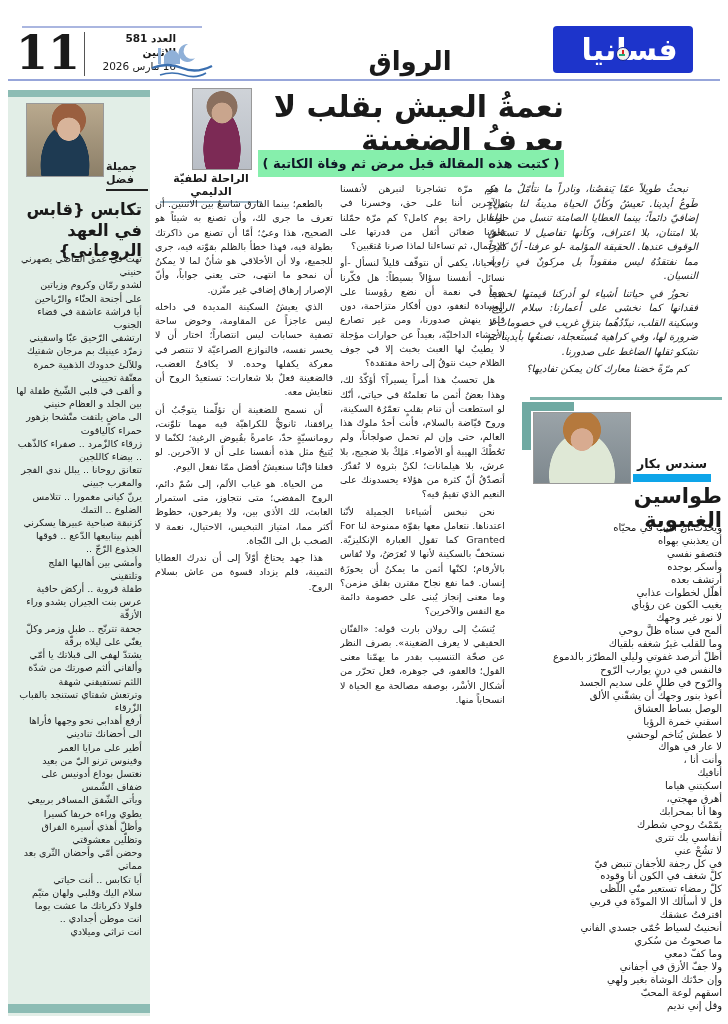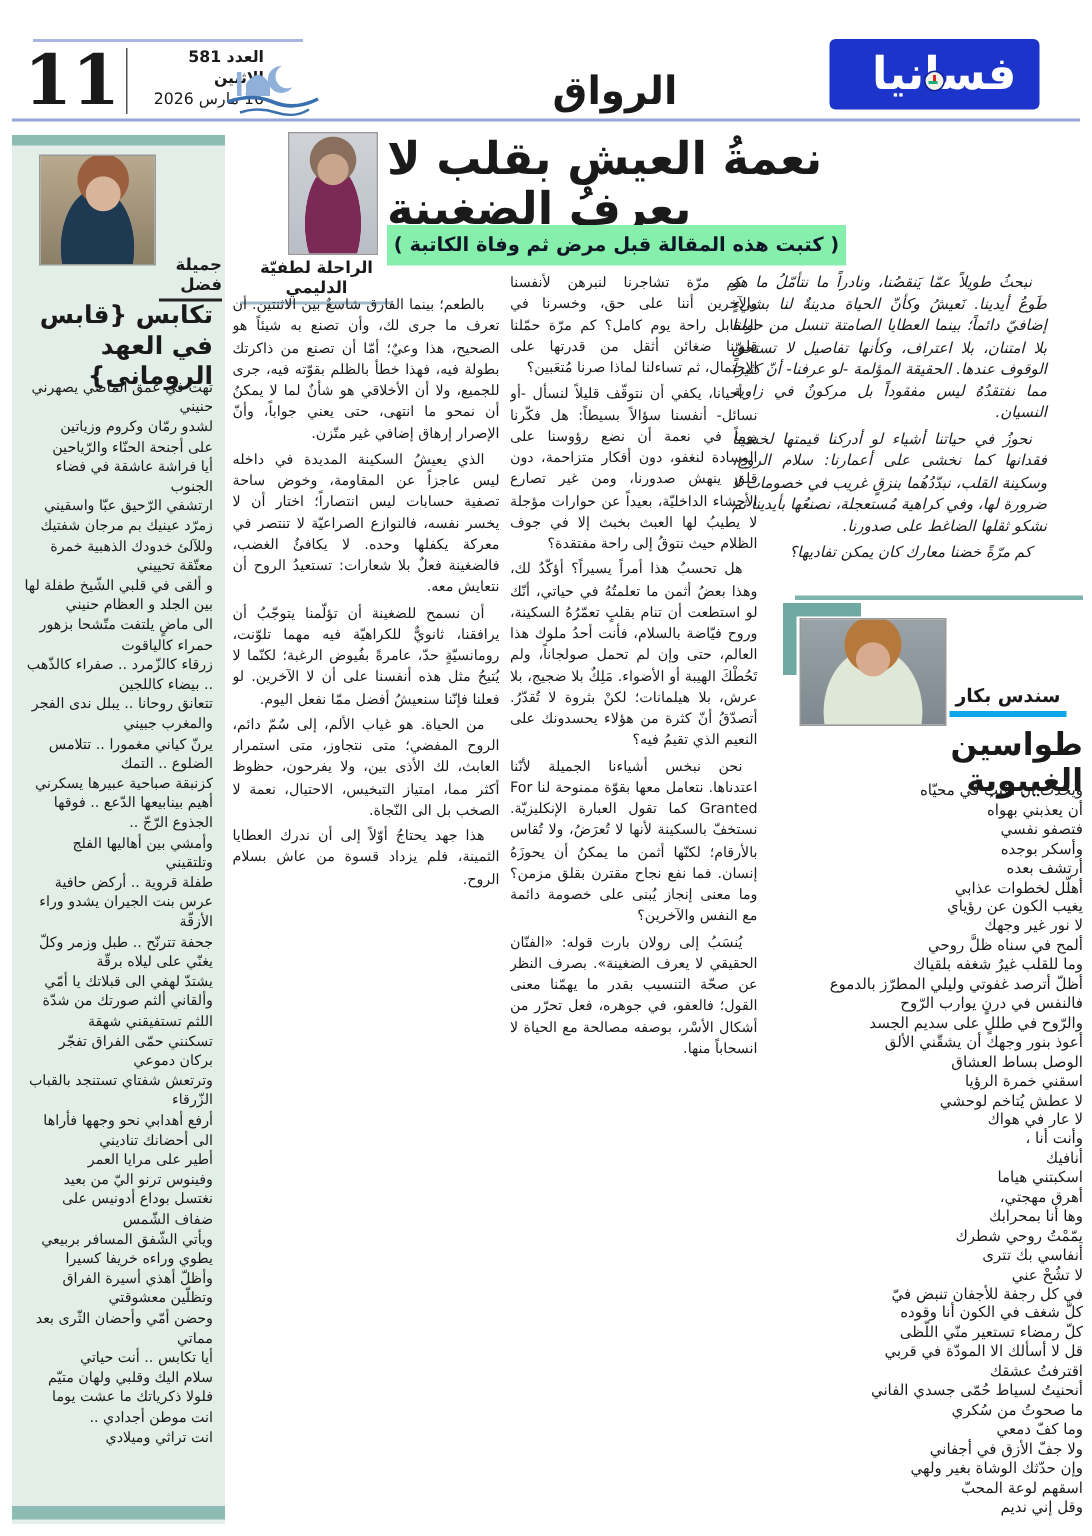--- a/index.html
+++ b/index.html
@@ -17,51 +17,51 @@
   .header-rule{left:8px;top:79px;width:712px;height:2px;background:#97a6da;}
   .issue-box-rule{left:22px;top:26px;width:180px;height:2px;background:#aab6e0;}
   .issue-num{left:24px;top:30px;width:56px;font-size:46px;font-weight:bold;line-height:1;
              font-family:"DejaVu Serif",serif;}
   .issue-divider{left:84px;top:32px;width:1px;height:44px;background:#555;}
   .issue-meta{left:90px;top:31px;width:86px;font-size:10.5px;line-height:1.35;text-align:right;}
   .issue-meta .b{font-weight:bold;}
   .ramadan{left:150px;top:30px;width:66px;height:48px;}
   .section-title{left:258px;top:46px;width:304px;text-align:center;font-size:26px;font-weight:bold;}
   
-  .headline{left:258px;top:90px;width:306px;height:56px;text-align:left;
+  .headline{left:258px;top:90px;width:306px;height:56px;text-align:right;
             font-size:30px;font-weight:bold;line-height:1.1;}
   .subtitle-band{left:258px;top:150px;width:306px;height:27px;background:#86efac;
                  display:flex;align-items:center;justify-content:center;
                  font-size:13px;font-weight:bold;color:#101828;}
   
   .photo{border:1px solid #999;box-sizing:border-box;}
   .photo-lutfiya{left:192px;top:88px;width:60px;height:82px;
       background:
         radial-gradient(circle at 50% 30%,#c9a58d 0 16%,transparent 17%),
         radial-gradient(circle at 50% 22%,#8a6f5e 0 22%,transparent 23%),
         radial-gradient(ellipse at 50% 75%,#7c2a55 0 45%,transparent 46%),
         linear-gradient(#cfd3d8,#b9bec6);}
   .caption-lutfiya{left:160px;top:172px;width:102px;text-align:center;font-size:11px;font-weight:bold;
                    border-bottom:2px solid #9fb9c9;padding-bottom:3px;}
   .photo-jamila{left:26px;top:103px;width:78px;height:74px;
       background:
         radial-gradient(circle at 55% 35%,#d8b49a 0 18%,transparent 19%),
         radial-gradient(circle at 55% 22%,#9a5f3f 0 24%,transparent 25%),
         radial-gradient(ellipse at 50% 85%,#1e3a52 0 45%,transparent 46%),
         linear-gradient(#b9a98e,#8c7f68);}
-  .caption-jamila{left:106px;top:160px;width:42px;text-align:right;font-size:11px;font-weight:bold;
-                  border-bottom:2px solid #222;padding-bottom:3px;margin-top:10px;}
+  .caption-jamila{left:106px;top:160px;width:42px;text-align:left;font-size:11px;font-weight:bold;
+                  border-bottom:2px solid #222;padding-bottom:3px;}
   .photo-sundus{left:533px;top:412px;width:98px;height:72px;
       background:
         radial-gradient(circle at 50% 38%,#d8ab90 0 17%,transparent 18%),
         radial-gradient(circle at 50% 24%,#b5793d 0 26%,transparent 27%),
         radial-gradient(ellipse at 50% 88%,#dfe8d6 0 48%,transparent 49%),
         linear-gradient(#9aa3a8,#7e888e);}
   .caption-sundus{left:633px;top:456px;width:78px;text-align:center;font-size:12.5px;font-weight:bold;
-                  border-bottom:4px solid #0ea5e9;padding-bottom:3px;}
+                  border-bottom:8px solid #0ea5e9;padding-bottom:3px;}
   
   .coltext{font-size:9.5px;line-height:1.5;text-align:justify;text-justify:inter-word;}
   .coltext p{margin:0 0 3px 0;text-indent:10px;}
   .col-a{left:488px;top:182px;width:210px;height:214px;font-size:10px;line-height:1.45;font-style:italic;}
   .col-b{left:340px;top:182px;width:165px;height:834px;overflow:hidden;}
   .col-c{left:155px;top:197px;width:178px;height:818px;overflow:hidden;}
   
   .tawasin-rule{left:530px;top:397px;width:192px;height:3px;background:#7fb3ab;}
   .tawasin-bracket{left:522px;top:402px;width:52px;height:48px;
                    border-top:9px solid #6fa9a2;border-left:9px solid #6fa9a2;box-sizing:border-box;}
@@ -204,21 +204,20 @@
       <div>تتعانق روحانا .. يبلل ندى الفجر والمغرب جبيني</div>
       <div>يرنّ كياني مغمورا .. تتلامس الضلوع .. التمك</div>
       <div>كزنبقة صباحية عبيرها يسكرني</div>
       <div>أهيم بينابيعها الدّعع .. فوقها الجذوع الرّجّ ..</div>
       <div>وأمشي بين أهاليها الفلج وتلتقيني</div>
       <div>طفلة قروية .. أركض حافية</div>
       <div>عرس بنت الجيران يشدو وراء الأزقّة</div>
       <div>جحفة تترنّح .. طبل وزمر وكلّ يغنّي على ليلاه برقّة</div>
       <div>يشتدّ لهفي الى قبلاتك يا أمّي</div>
       <div>وألقاني ألثم صورتك من شدّة اللثم تستفيقني شهقة</div>
-      <div>تسكنني حمّى الفراق تفجّر بركان دموعي</div>
       <div>وترتعش شفتاي تستنجد بالقباب الزّرقاء</div>
       <div>أرفع أهدابي نحو وجهها فأراها</div>
       <div>الى أحضانك تناديني</div>
       <div>أطير على مرايا العمر</div>
       <div>وفينوس ترنو اليّ من بعيد</div>
       <div>نغتسل بوداع أدونيس على ضفاف الشّمس</div>
       <div>ويأتي الشّفق المسافر بربيعي</div>
       <div>يطوي وراءه خريفا كسيرا</div>
       <div>وأظلّ أهذي أسيرة الفراق</div>
       <div>وتظلّين معشوقتي</div>

